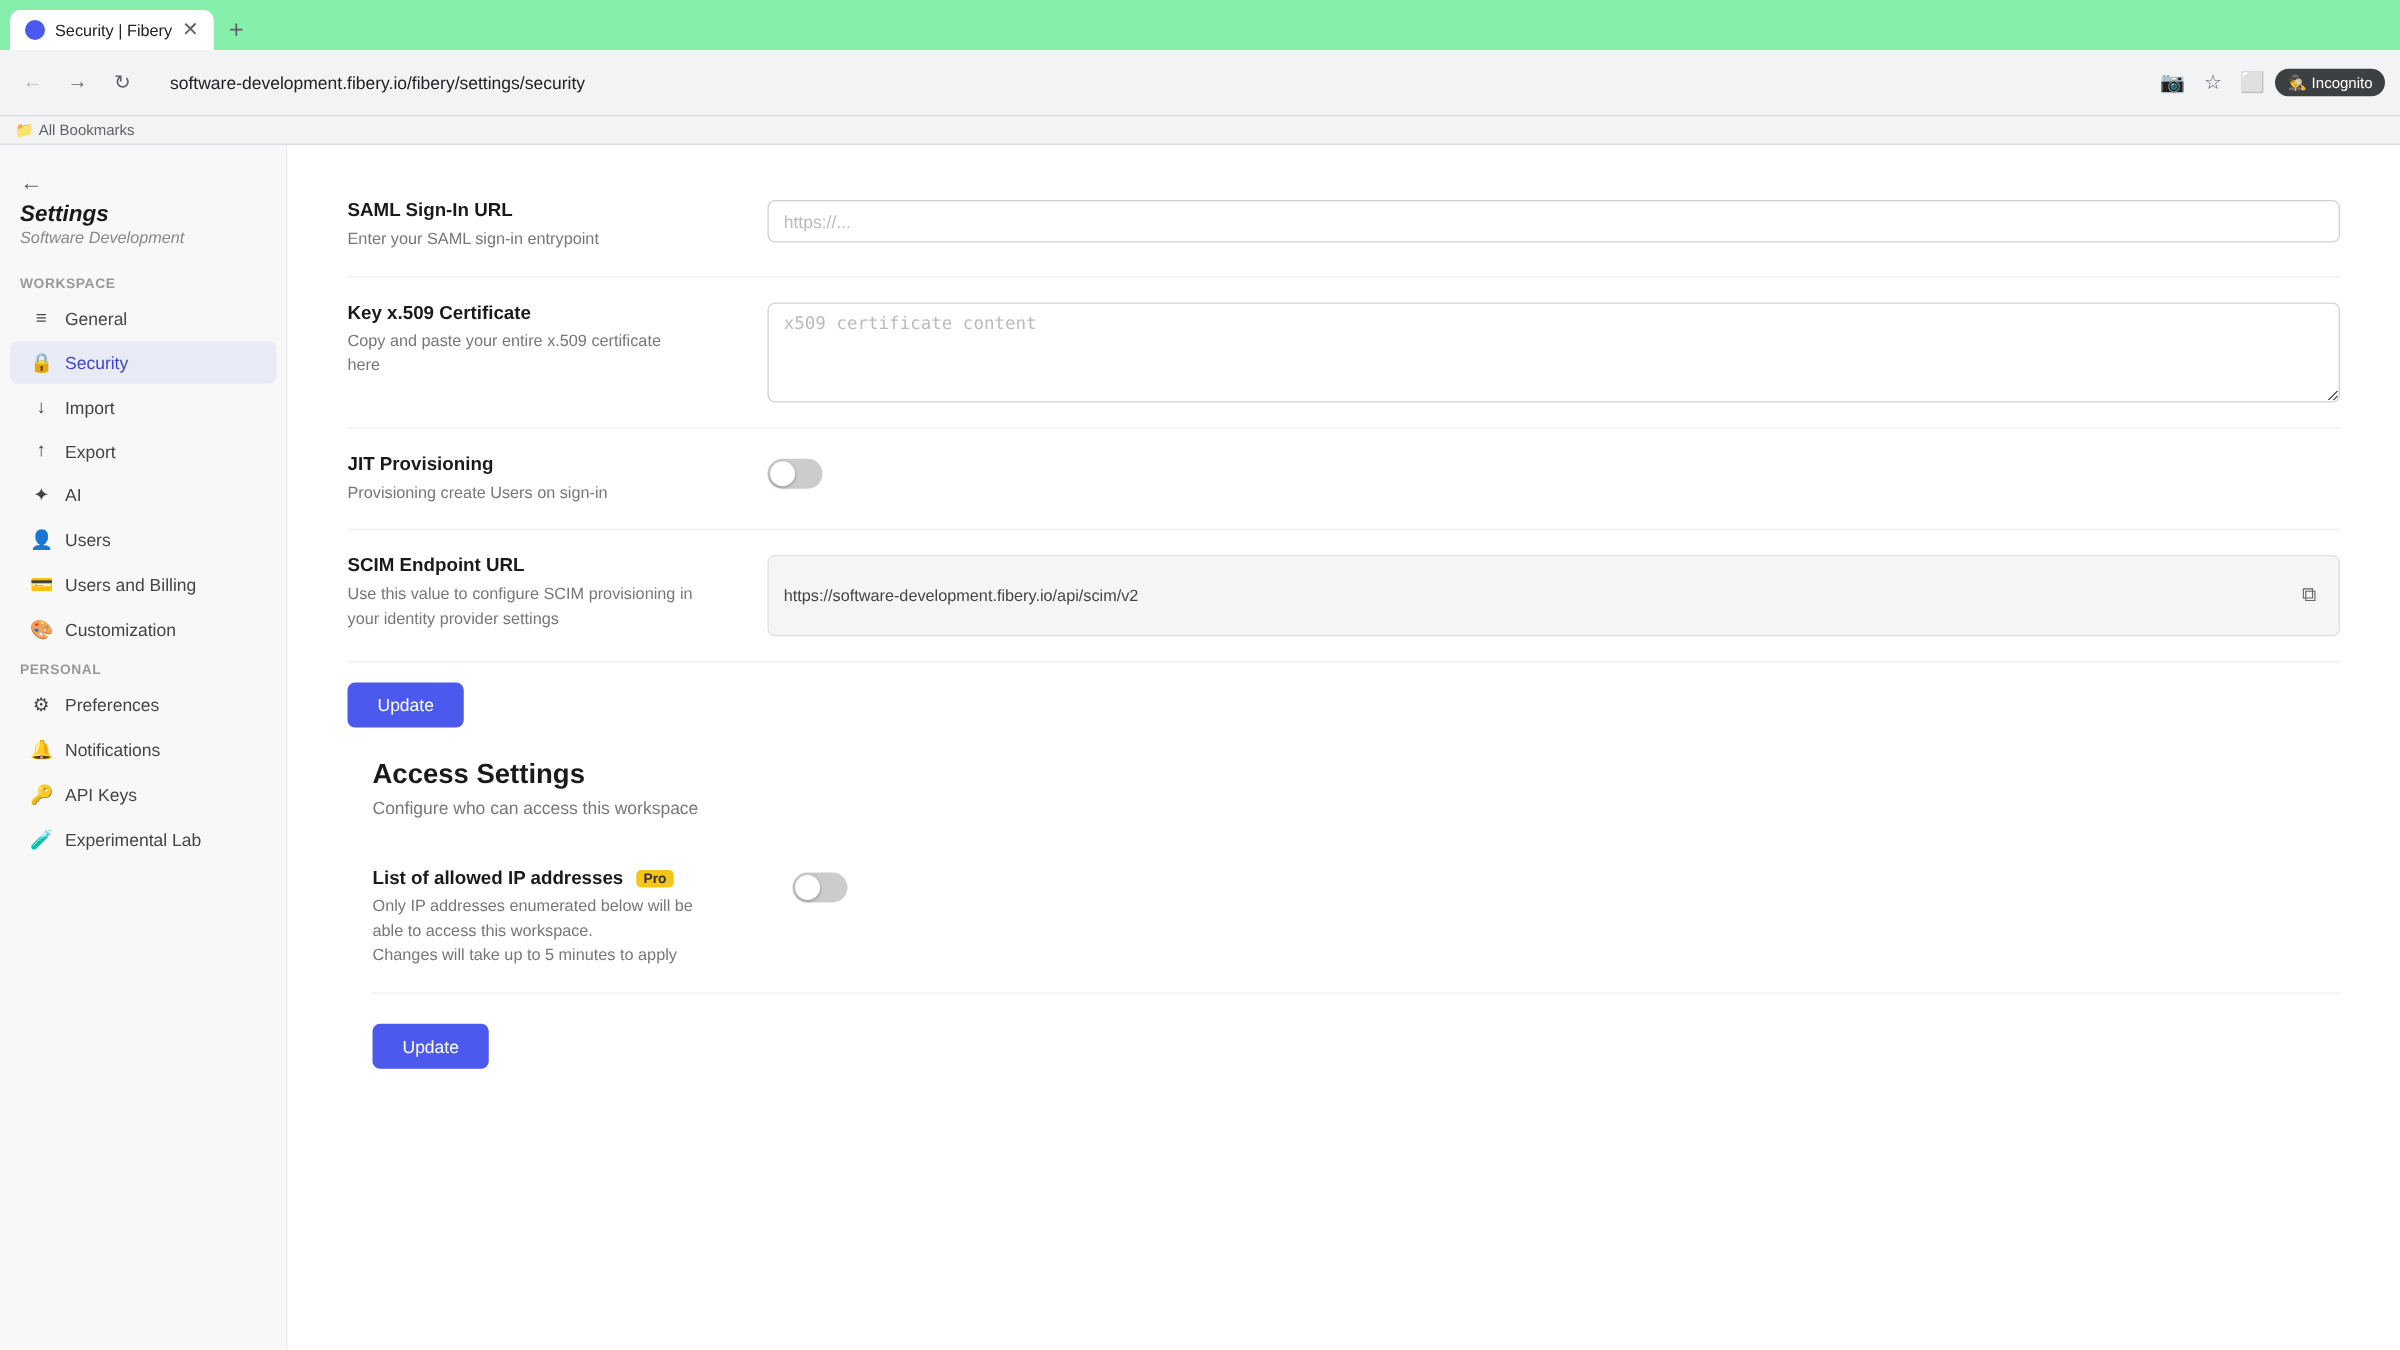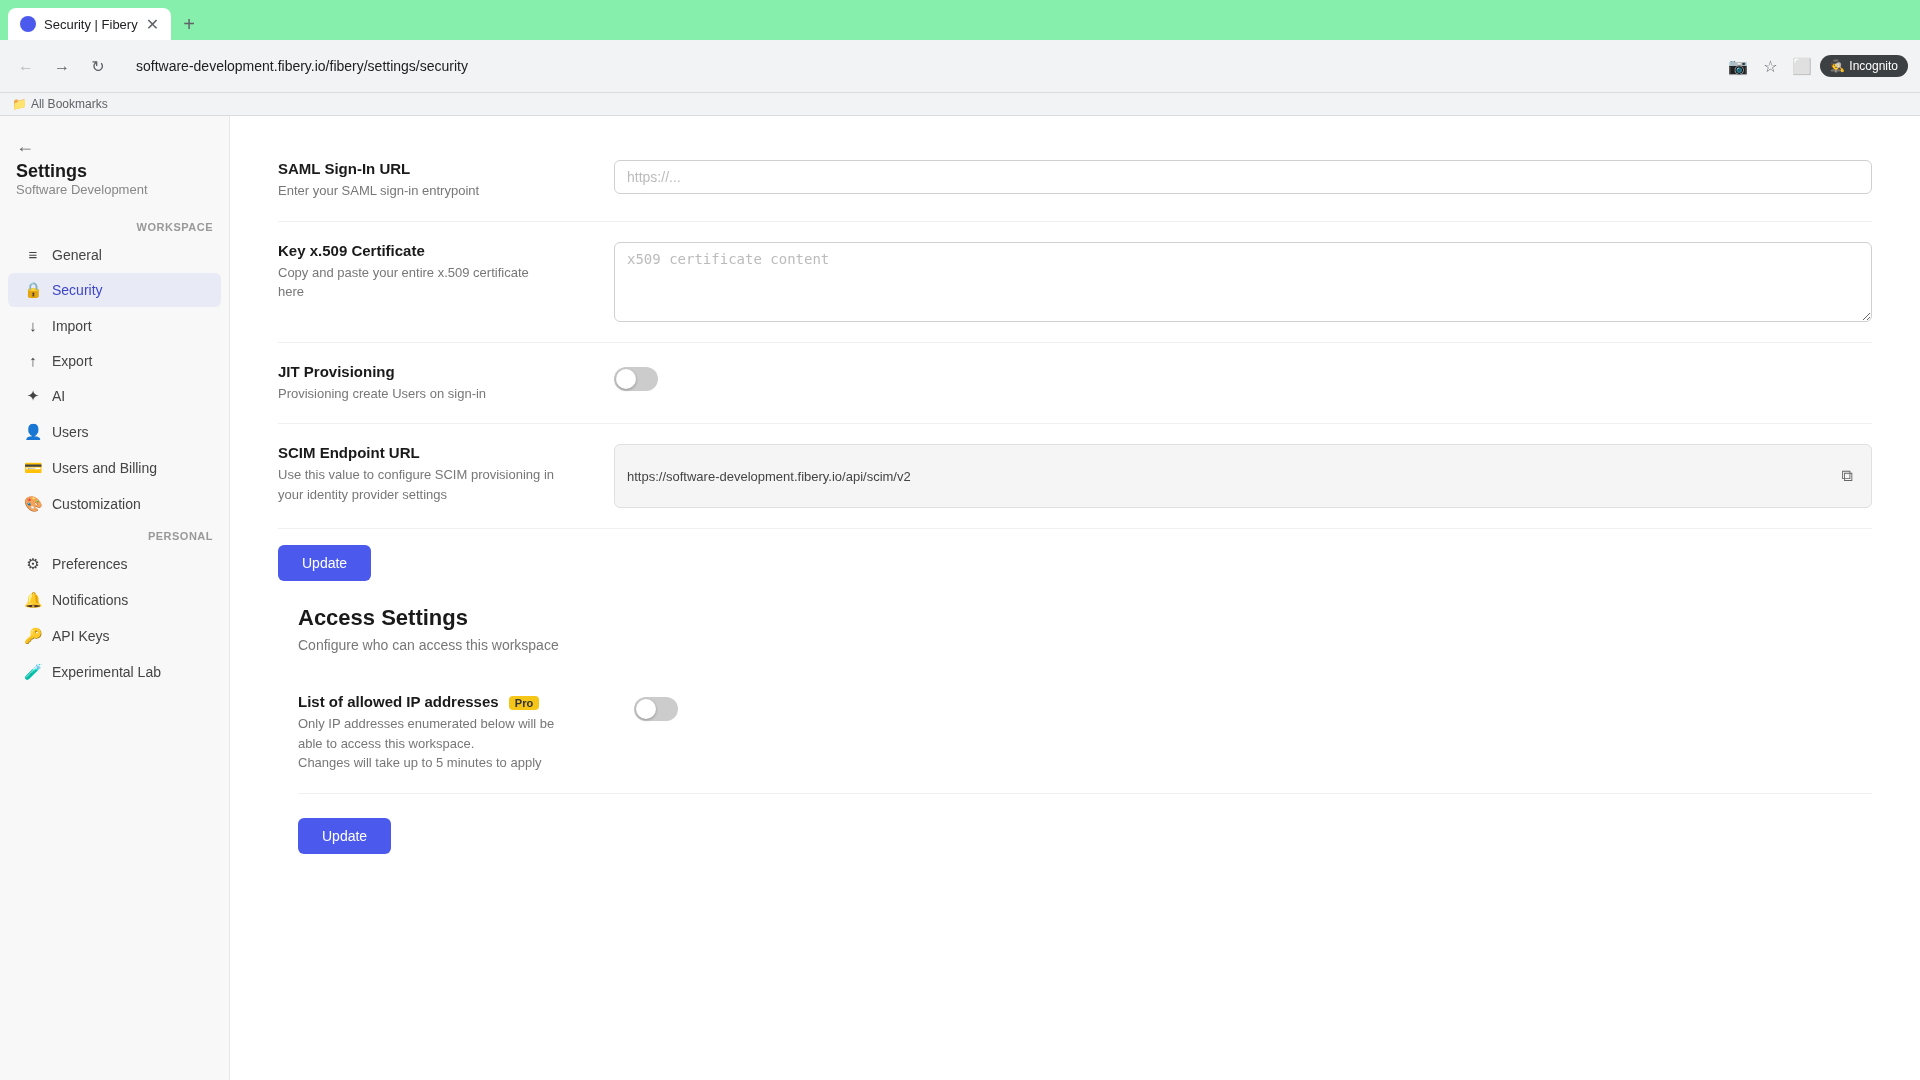--- a/index.html
+++ b/index.html
@@ -22,24 +22,24 @@
     .incognito-btn { display: flex; align-items: center; gap: 4px; background: #3c4043; border-radius: 12px; padding: 4px 10px; color: #fff; font-size: 12px; border: none; cursor: pointer; }
     .bookmarks-bar { padding: 4px 12px; border-top: 1px solid #dadce0; font-size: 12px; color: #5f6368; display: flex; align-items: center; gap: 4px; }
 
     
     .app { display: flex; flex: 1; overflow: hidden; }
 
     
     .sidebar { width: 230px; background: #f8f8f8; border-right: 1px solid #e8e8e8; display: flex; flex-direction: column; padding: 12px 0; overflow-y: auto; flex-shrink: 0; }
     .sidebar-back { display: flex; align-items: center; gap: 8px; padding: 8px 16px 4px; cursor: pointer; }
     .sidebar-back-icon { color: #666; font-size: 18px; }
-    .sidebar-title-group { padding: 0 16px 16px; }
+    .sidebar-title-group { padding: 0 16px 16px; font-style: italic; }
     .sidebar-main-title { font-size: 18px; font-weight: 600; color: #1a1a1a; }
     .sidebar-subtitle { font-size: 13px; color: #888; }
-    .sidebar-section-label { font-size: 11px; font-weight: 600; color: #999; text-transform: uppercase; letter-spacing: 0.5px; padding: 8px 16px 4px; text-align: right; }
+    .sidebar-section-label { font-size: 11px; font-weight: 600; color: #999; text-transform: uppercase; letter-spacing: 0.5px; padding: 8px 16px 4px; }
     .sidebar-item { display: flex; align-items: center; gap: 10px; padding: 8px 16px; cursor: pointer; border-radius: 6px; margin: 1px 8px; font-size: 14px; color: #444; }
     .sidebar-item.active { background: #e8eaf6; color: #3d47c8; }
     .sidebar-item-icon { width: 18px; text-align: center; font-size: 15px; flex-shrink: 0; }
 
     
     .main-content { flex: 1; overflow-y: auto; padding: 24px 48px; background: #fff; }
     .section-block { margin-bottom: 32px; margin-left: 20px; }
     .field-row { display: flex; align-items: flex-start; padding: 20px 0; border-bottom: 1px solid #f0f0f0; gap: 56px; }
     .field-row:last-child { border-bottom: none; }
     .field-info { flex: 0 0 280px; }

